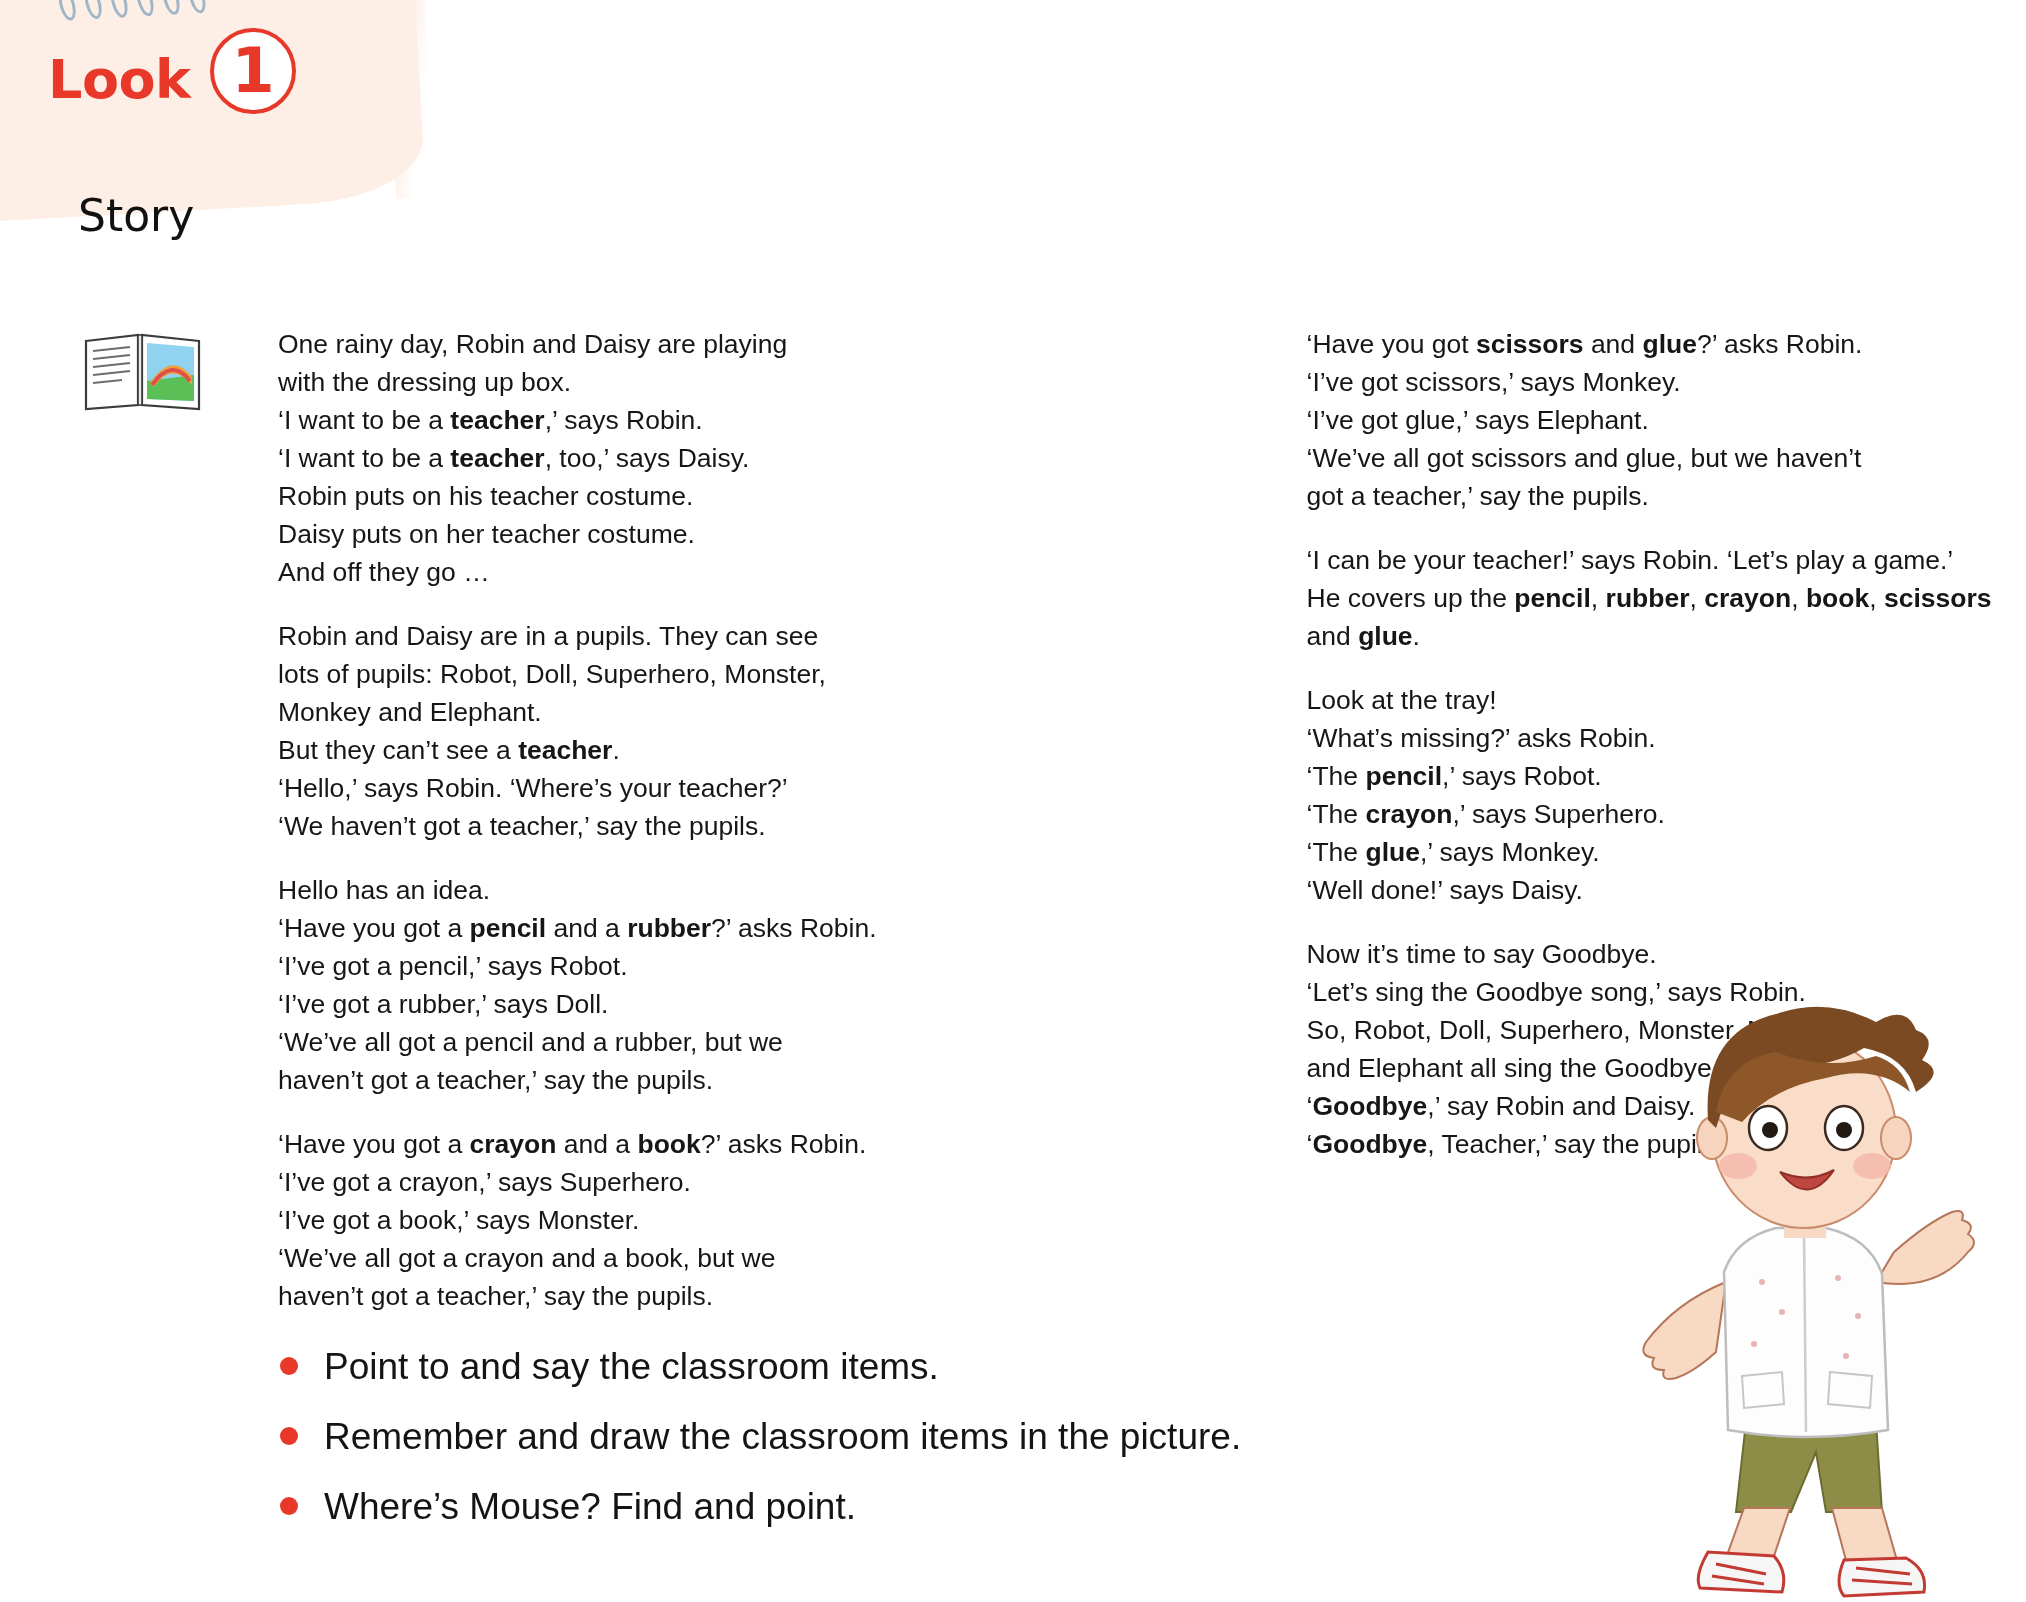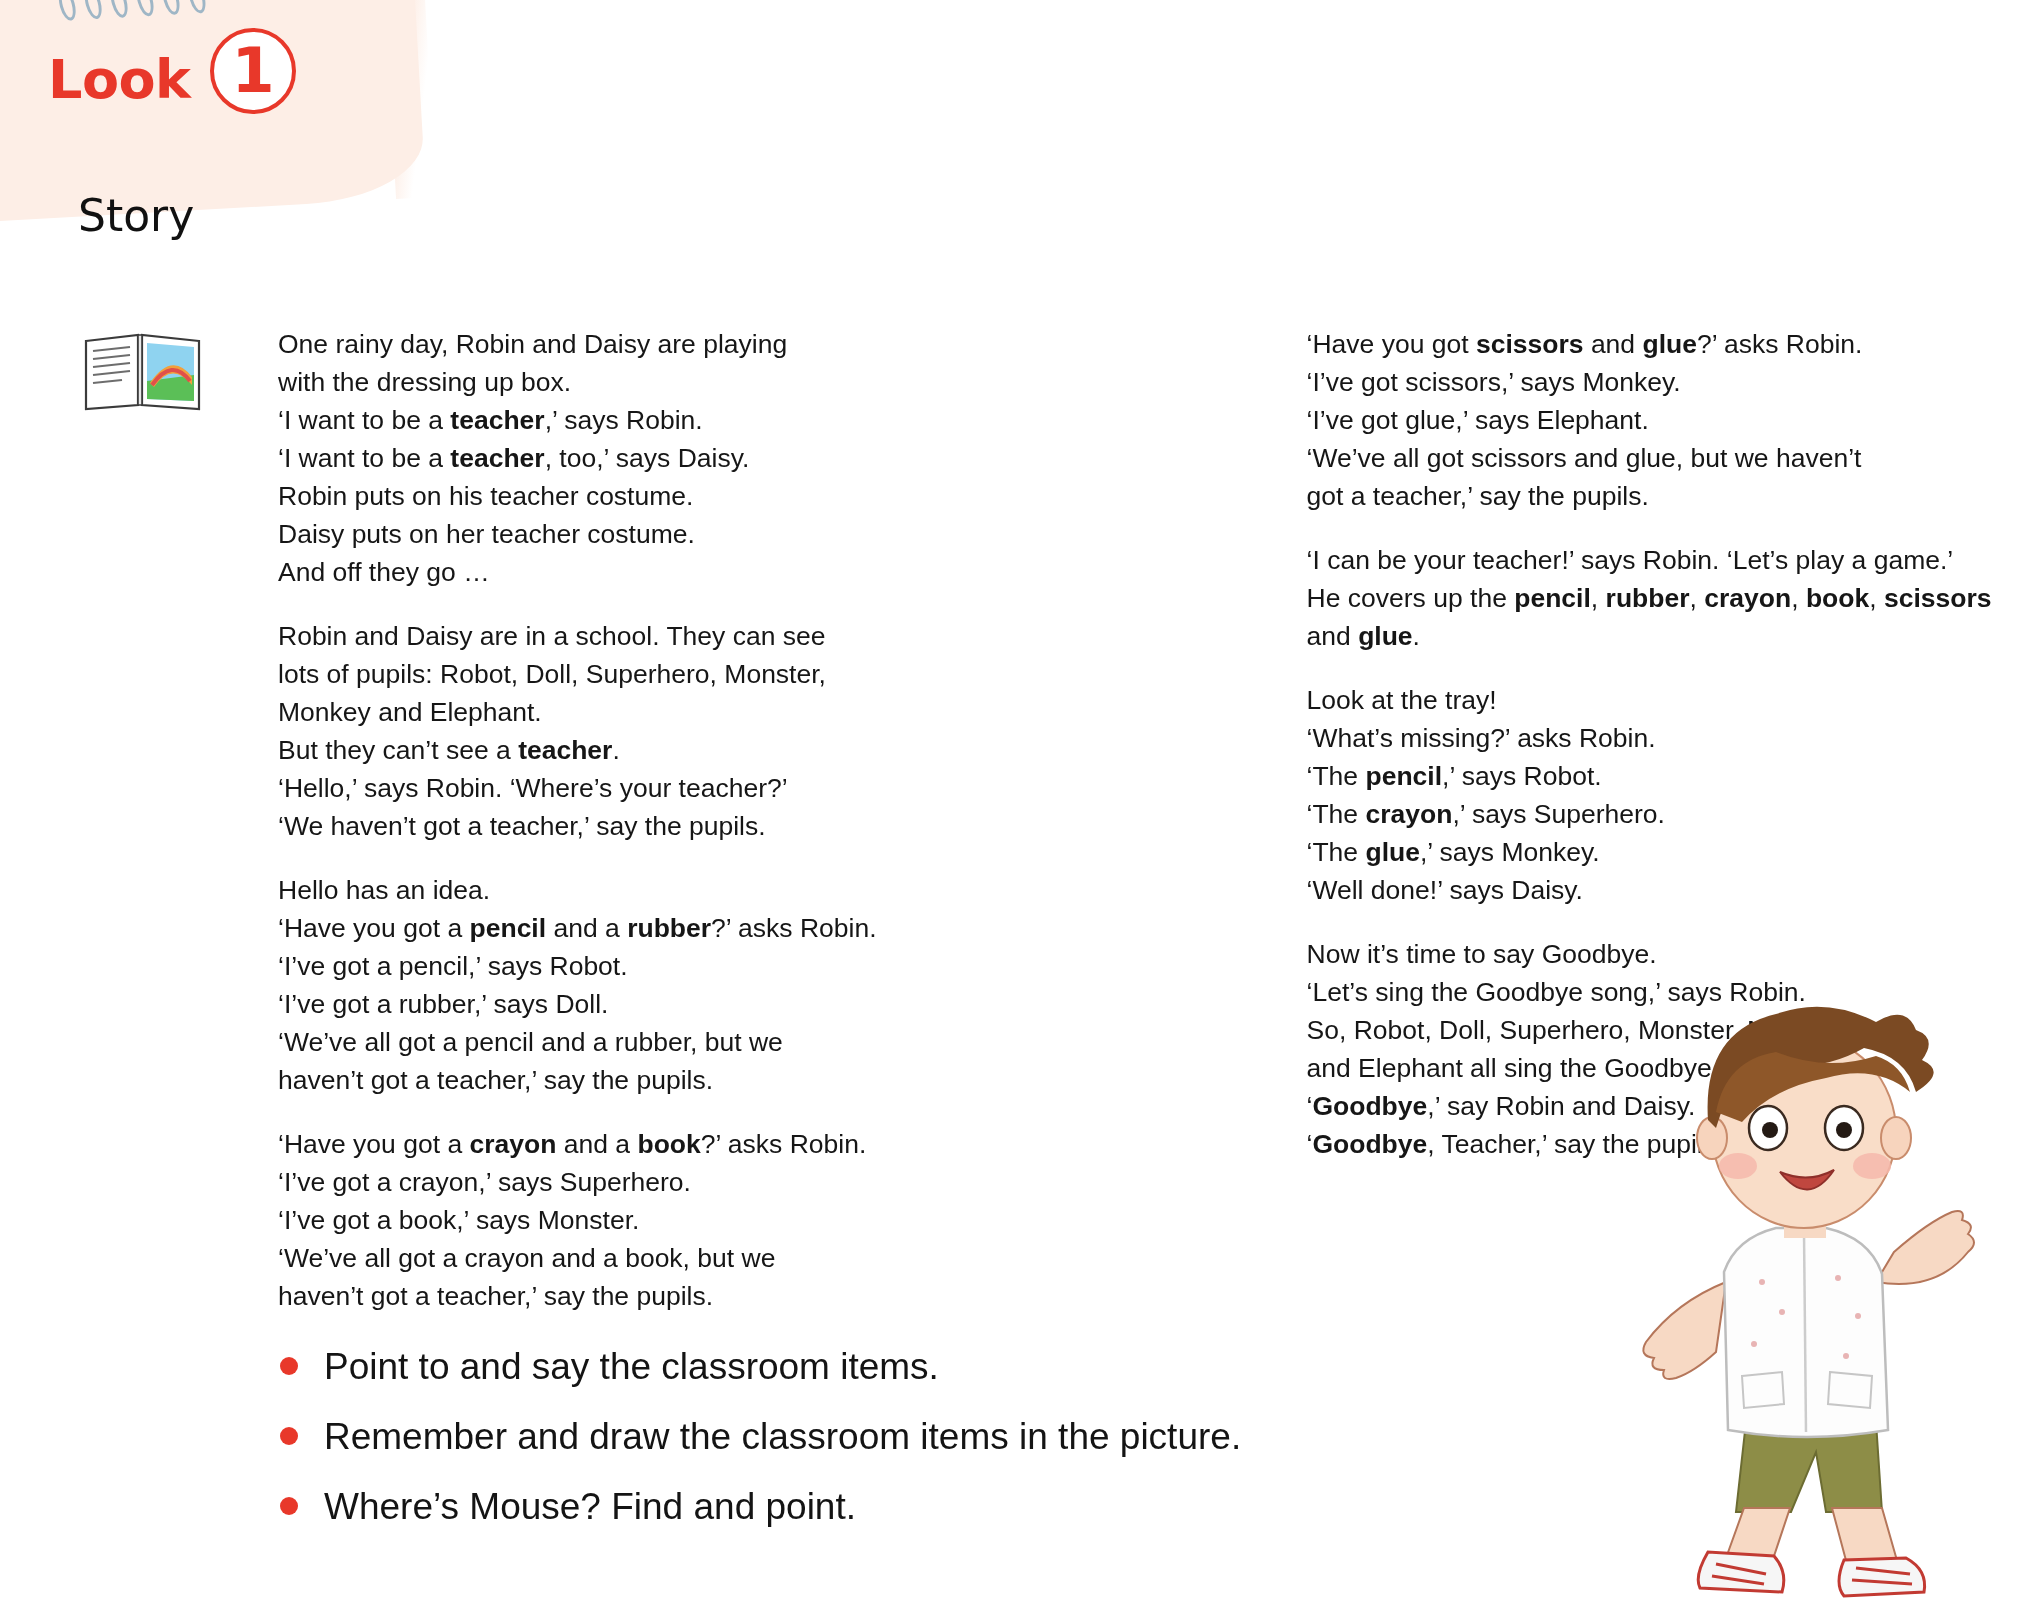--- a/index.html
+++ b/index.html
@@ -207,21 +207,21 @@
       <div class="para">
         <span class="ln"><span>One rainy day, Robin and Daisy are playing</span></span>
         <span class="ln"><span>with the dressing up box.</span></span>
         <span class="ln"><span>‘I want to be a </span><b>teacher</b><span>,’ says Robin.</span></span>
         <span class="ln"><span>‘I want to be a </span><b>teacher</b><span>, too,’ says Daisy.</span></span>
         <span class="ln"><span>Robin puts on his teacher costume.</span></span>
         <span class="ln"><span>Daisy puts on her teacher costume.</span></span>
         <span class="ln"><span>And off they go …</span></span>
       </div>
       <div class="para">
-        <span class="ln"><span>Robin and Daisy are in a school. They can see</span></span>
+        <span class="ln"><span>Robin and Daisy are in a pupils. They can see</span></span>
         <span class="ln"><span>lots of pupils: Robot, Doll, Superhero, Monster,</span></span>
         <span class="ln"><span>Monkey and Elephant.</span></span>
         <span class="ln"><span>But they can’t see a </span><b>teacher</b><span>.</span></span>
         <span class="ln"><span>‘Hello,’ says Robin. ‘Where’s your teacher?’</span></span>
         <span class="ln"><span>‘We haven’t got a teacher,’ say the pupils.</span></span>
       </div>
       <div class="para">
         <span class="ln"><span>Hello has an idea.</span></span>
         <span class="ln"><span>‘Have you got a </span><b>pencil</b><span> and a </span><b>rubber</b><span>?’ asks Robin.</span></span>
         <span class="ln"><span>‘I’ve got a pencil,’ says Robot.</span></span>

